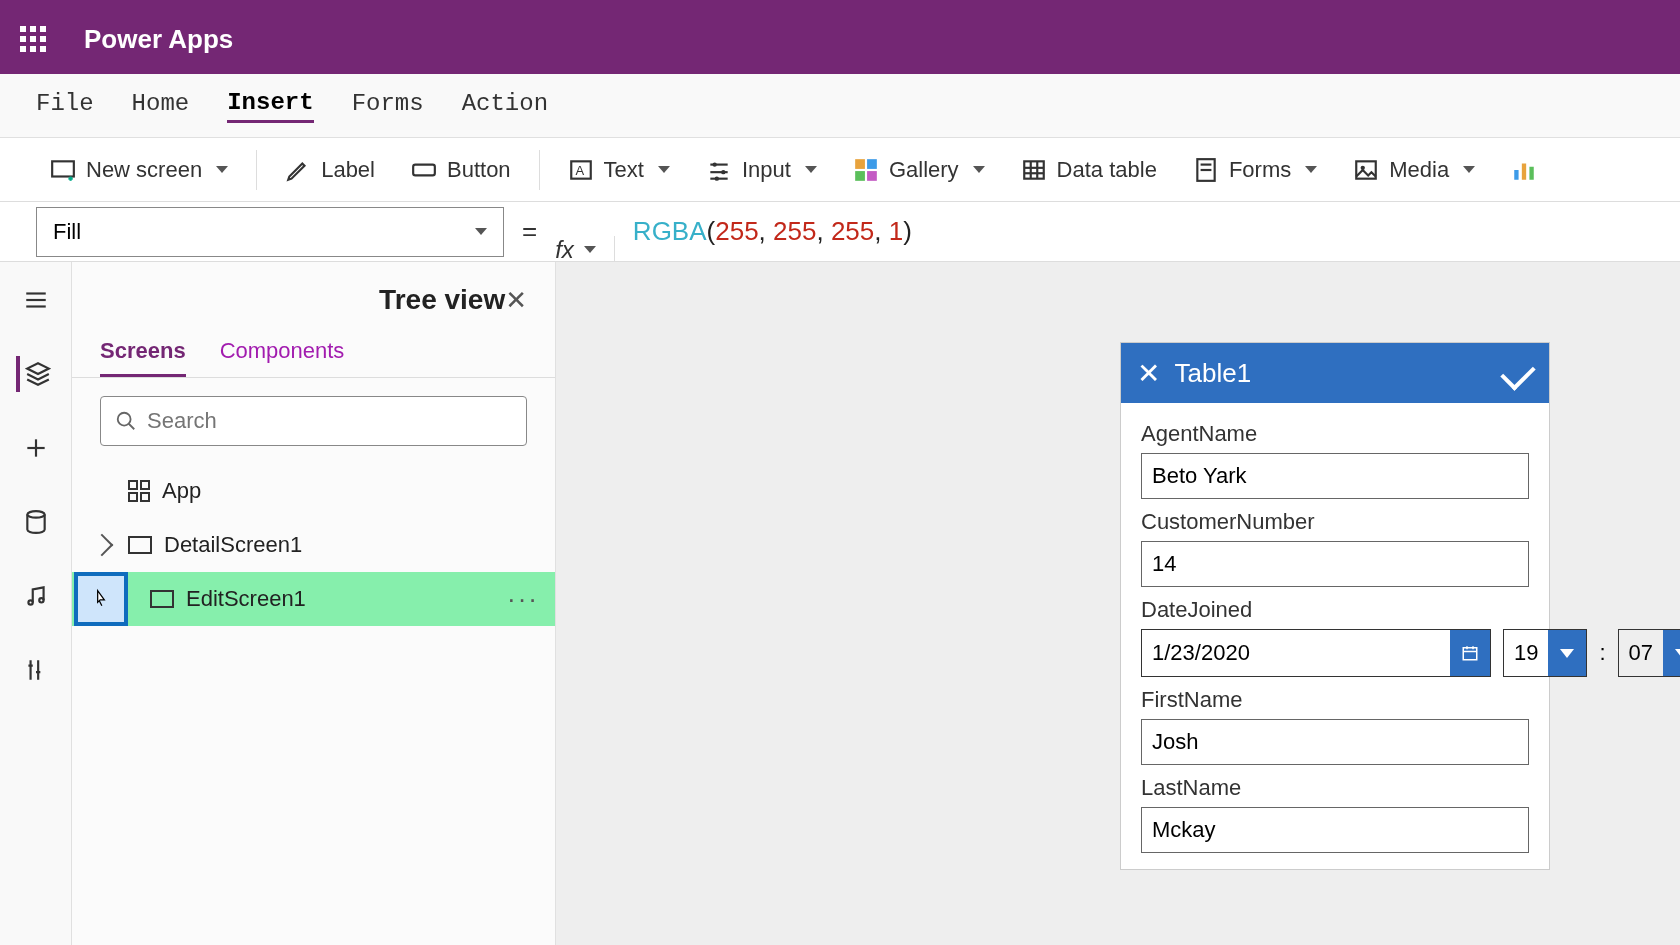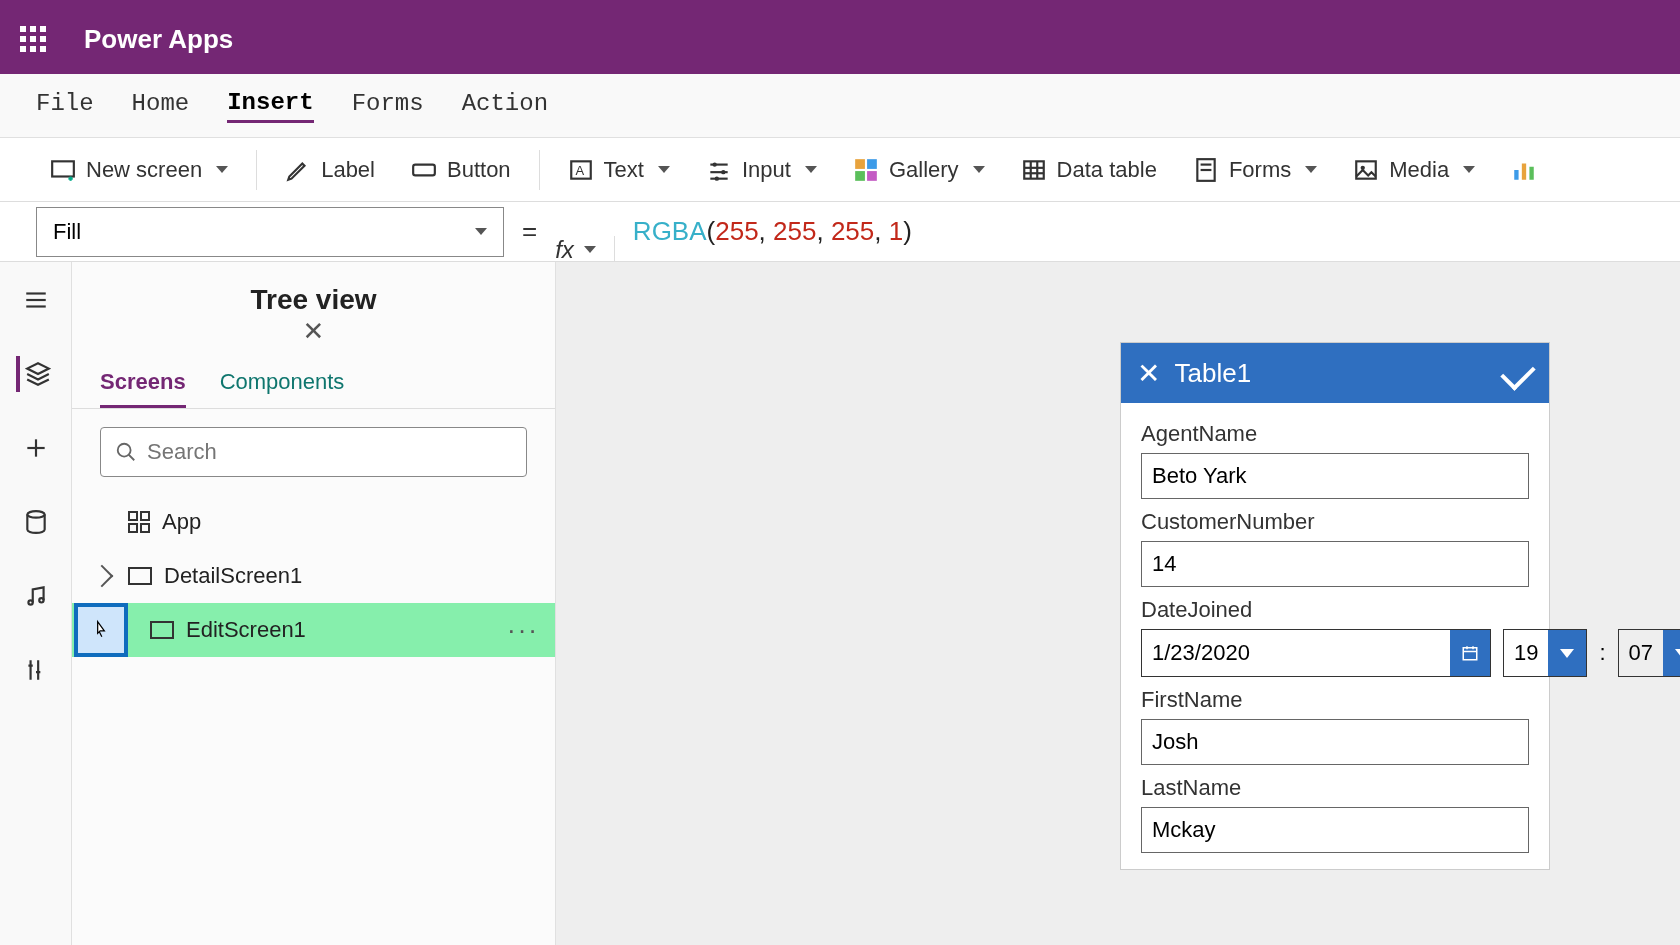--- a/index.html
+++ b/index.html
@@ -29,25 +29,25 @@
 .formula-text .fn { color: #37b0c9; }
 .formula-text .num { color: #c2281a; }
 
 .workspace { display: flex; height: calc(100% - 262px); }
 
 .left-rail { width: 72px; background: #f9f9f9; border-right: 1px solid #e0e0e0; display: flex; flex-direction: column; align-items: center; padding-top: 20px; gap: 38px; }
 .rail-btn { width: 36px; height: 36px; display: flex; align-items: center; justify-content: center; cursor: pointer; }
 .rail-btn.active { border-left: 4px solid #742774; margin-left: -4px; padding-left: 4px; }
 
 .tree-panel { width: 484px; background: #fbfbfb; border-right: 1px solid #e0e0e0; display: flex; flex-direction: column; }
-.tree-head { display: flex; justify-content: flex-start; align-items: center; padding: 22px 28px 12px; flex-direction: column; }
+.tree-head { display: flex; justify-content: flex-end; align-items: center; padding: 22px 28px 12px; }
 .tree-title { font-size: 28px; font-weight: 600; color: #222; }
 .close-x { font-size: 26px; color: #555; cursor: pointer; }
 .tree-tabs { display: flex; gap: 34px; padding: 0 28px; border-bottom: 1px solid #ddd; }
-.tree-tab { font-size: 22px; padding: 10px 0; color: #0f766e; cursor: pointer; }
+.tree-tab { font-size: 22px; padding: 10px 0; color: #a21caf; cursor: pointer; }
 .tree-tab.active { color: #742774; font-weight: 600; border-bottom: 3px solid #742774; }
 .search-wrap { padding: 18px 28px 10px; }
 .search-box { width: 100%; height: 50px; border: 1px solid #888; border-radius: 4px; display: flex; align-items: center; padding: 0 14px; gap: 10px; background: #fff;}
 .search-box input { border: none; outline: none; font-size: 22px; flex: 1; background: transparent; }
 
 .tree-list { padding: 8px 0; }
 .tree-row { display: flex; align-items: center; height: 54px; padding: 0 16px 0 16px; gap: 12px; font-size: 22px; color: #222; position: relative; text-align: center; }
 .tree-row.selected { background: #86efac; }
 .tree-row .chev { width: 16px; height: 16px; display:inline-block; border-right:2px solid #555; border-bottom:2px solid #555; transform: rotate(-45deg); margin: 0 6px; }
 .tree-row .blank-chev { width: 28px; }

